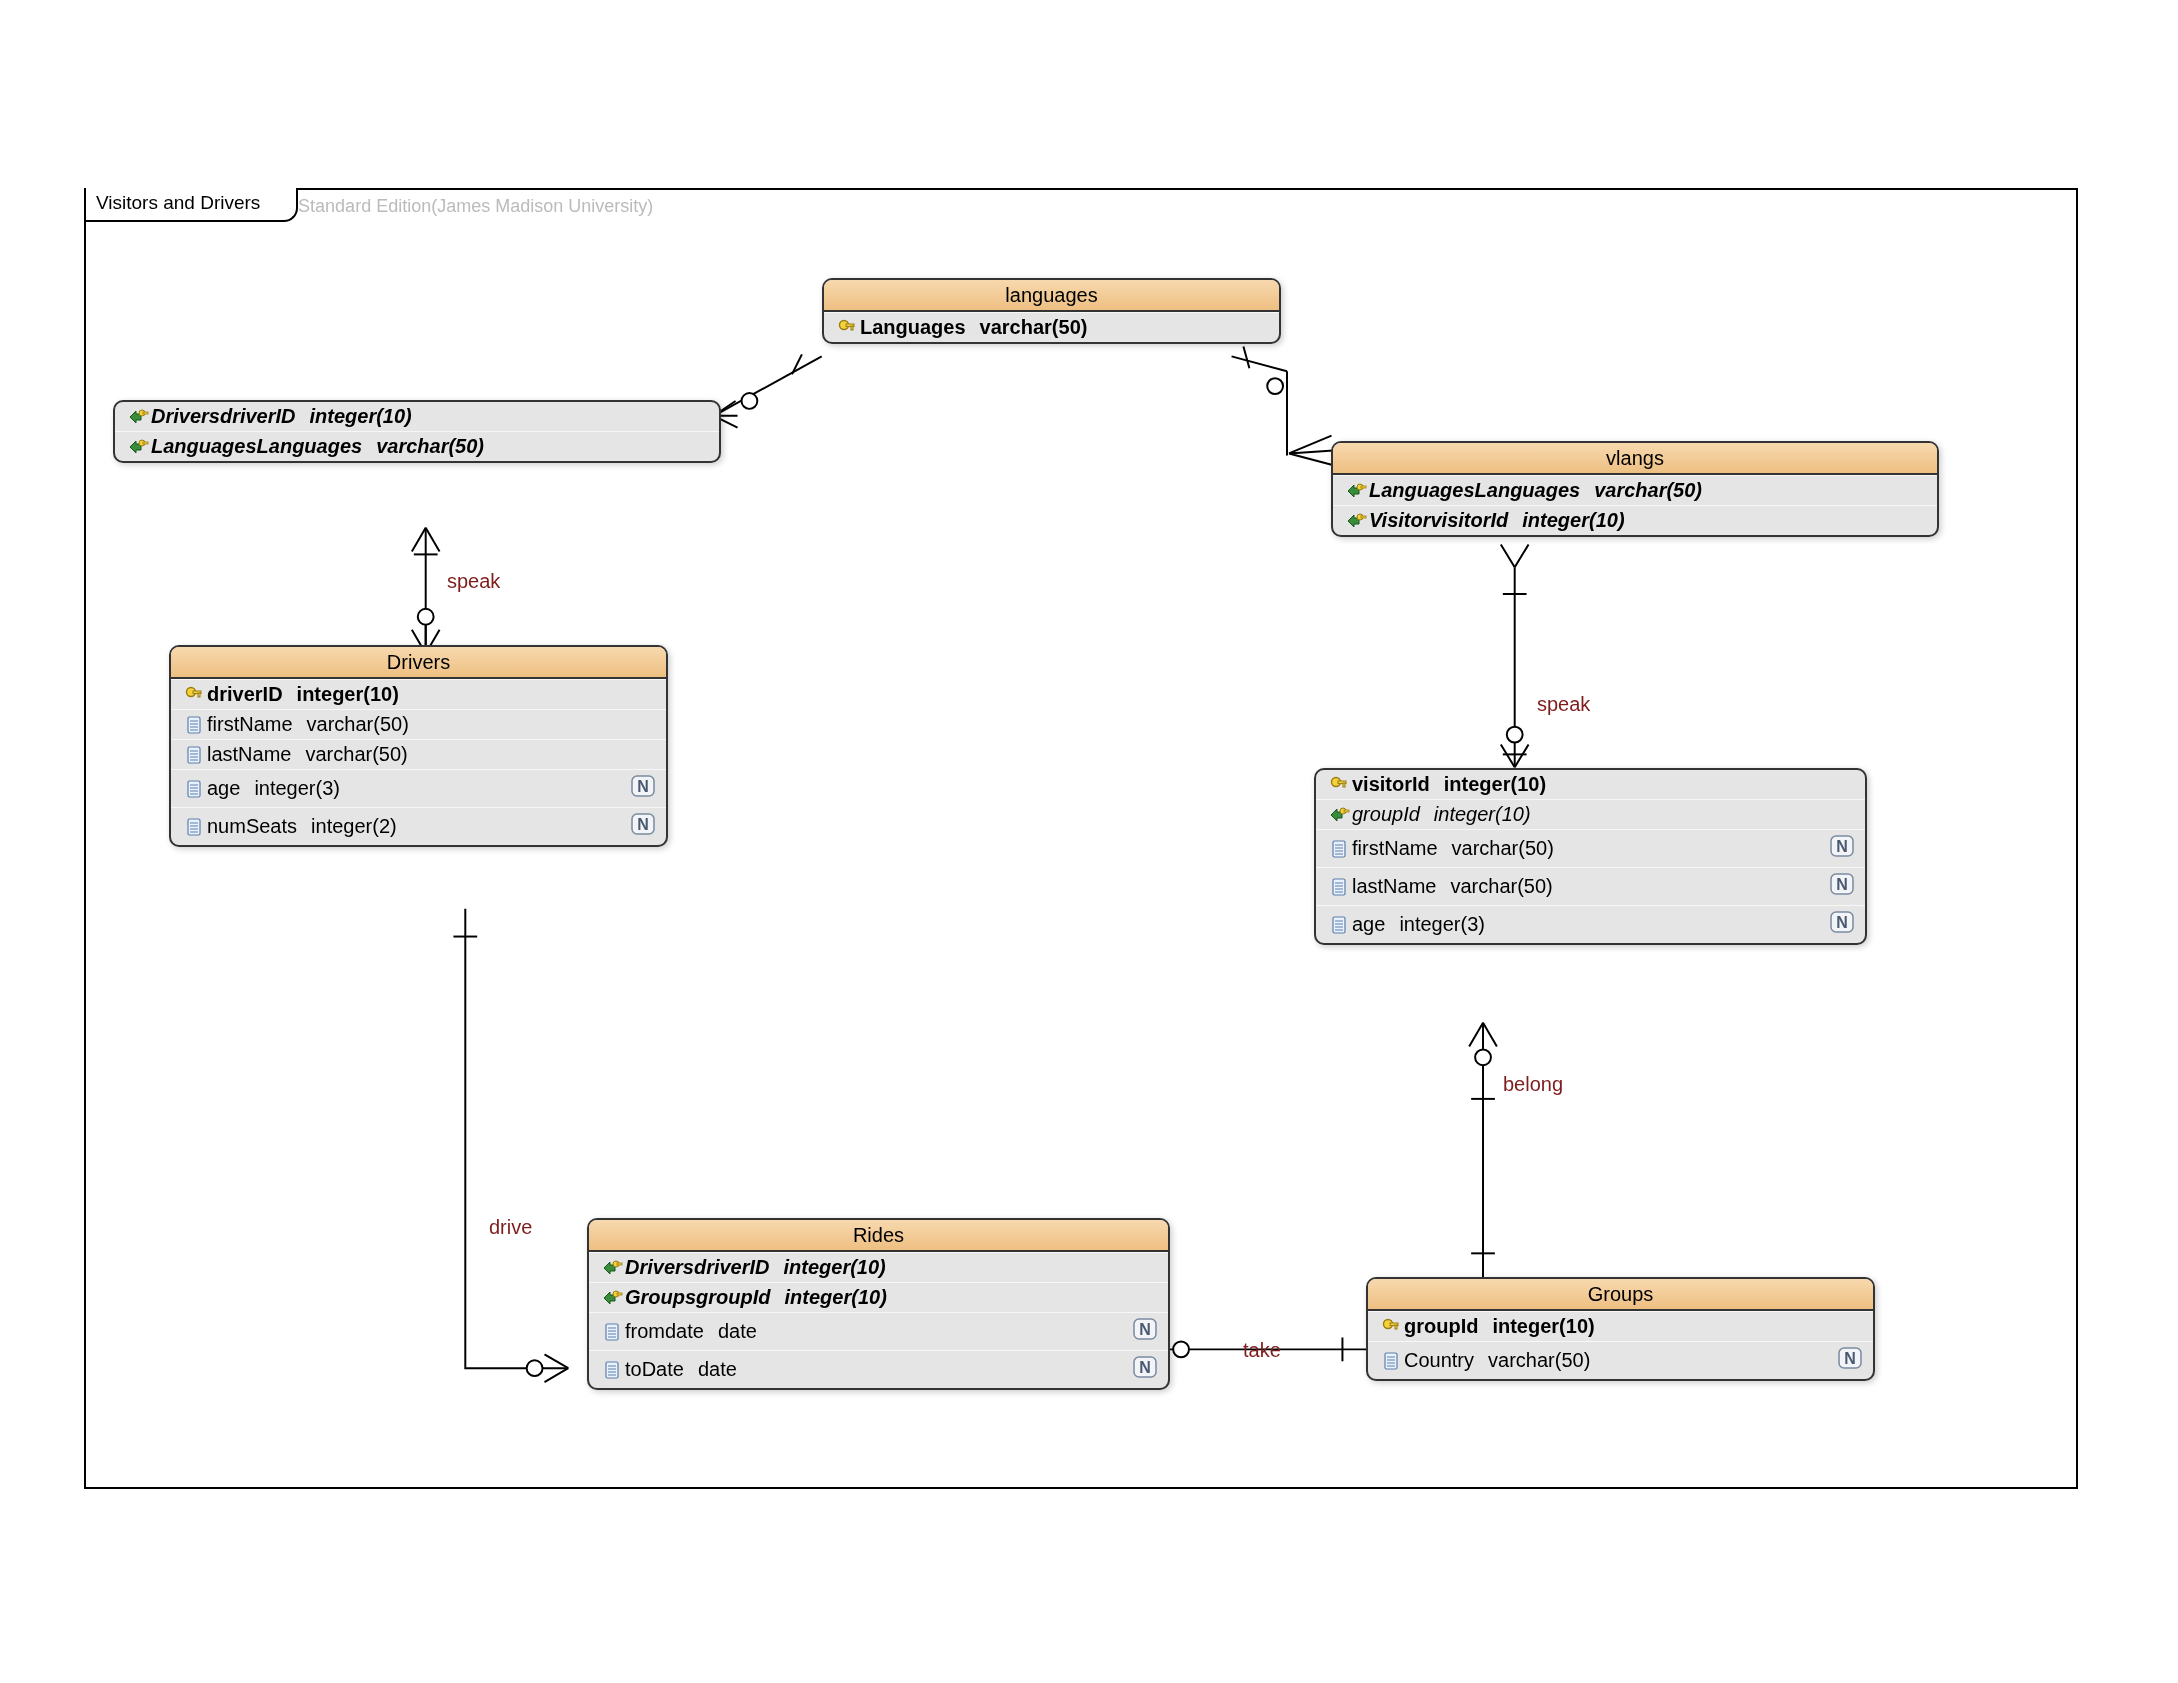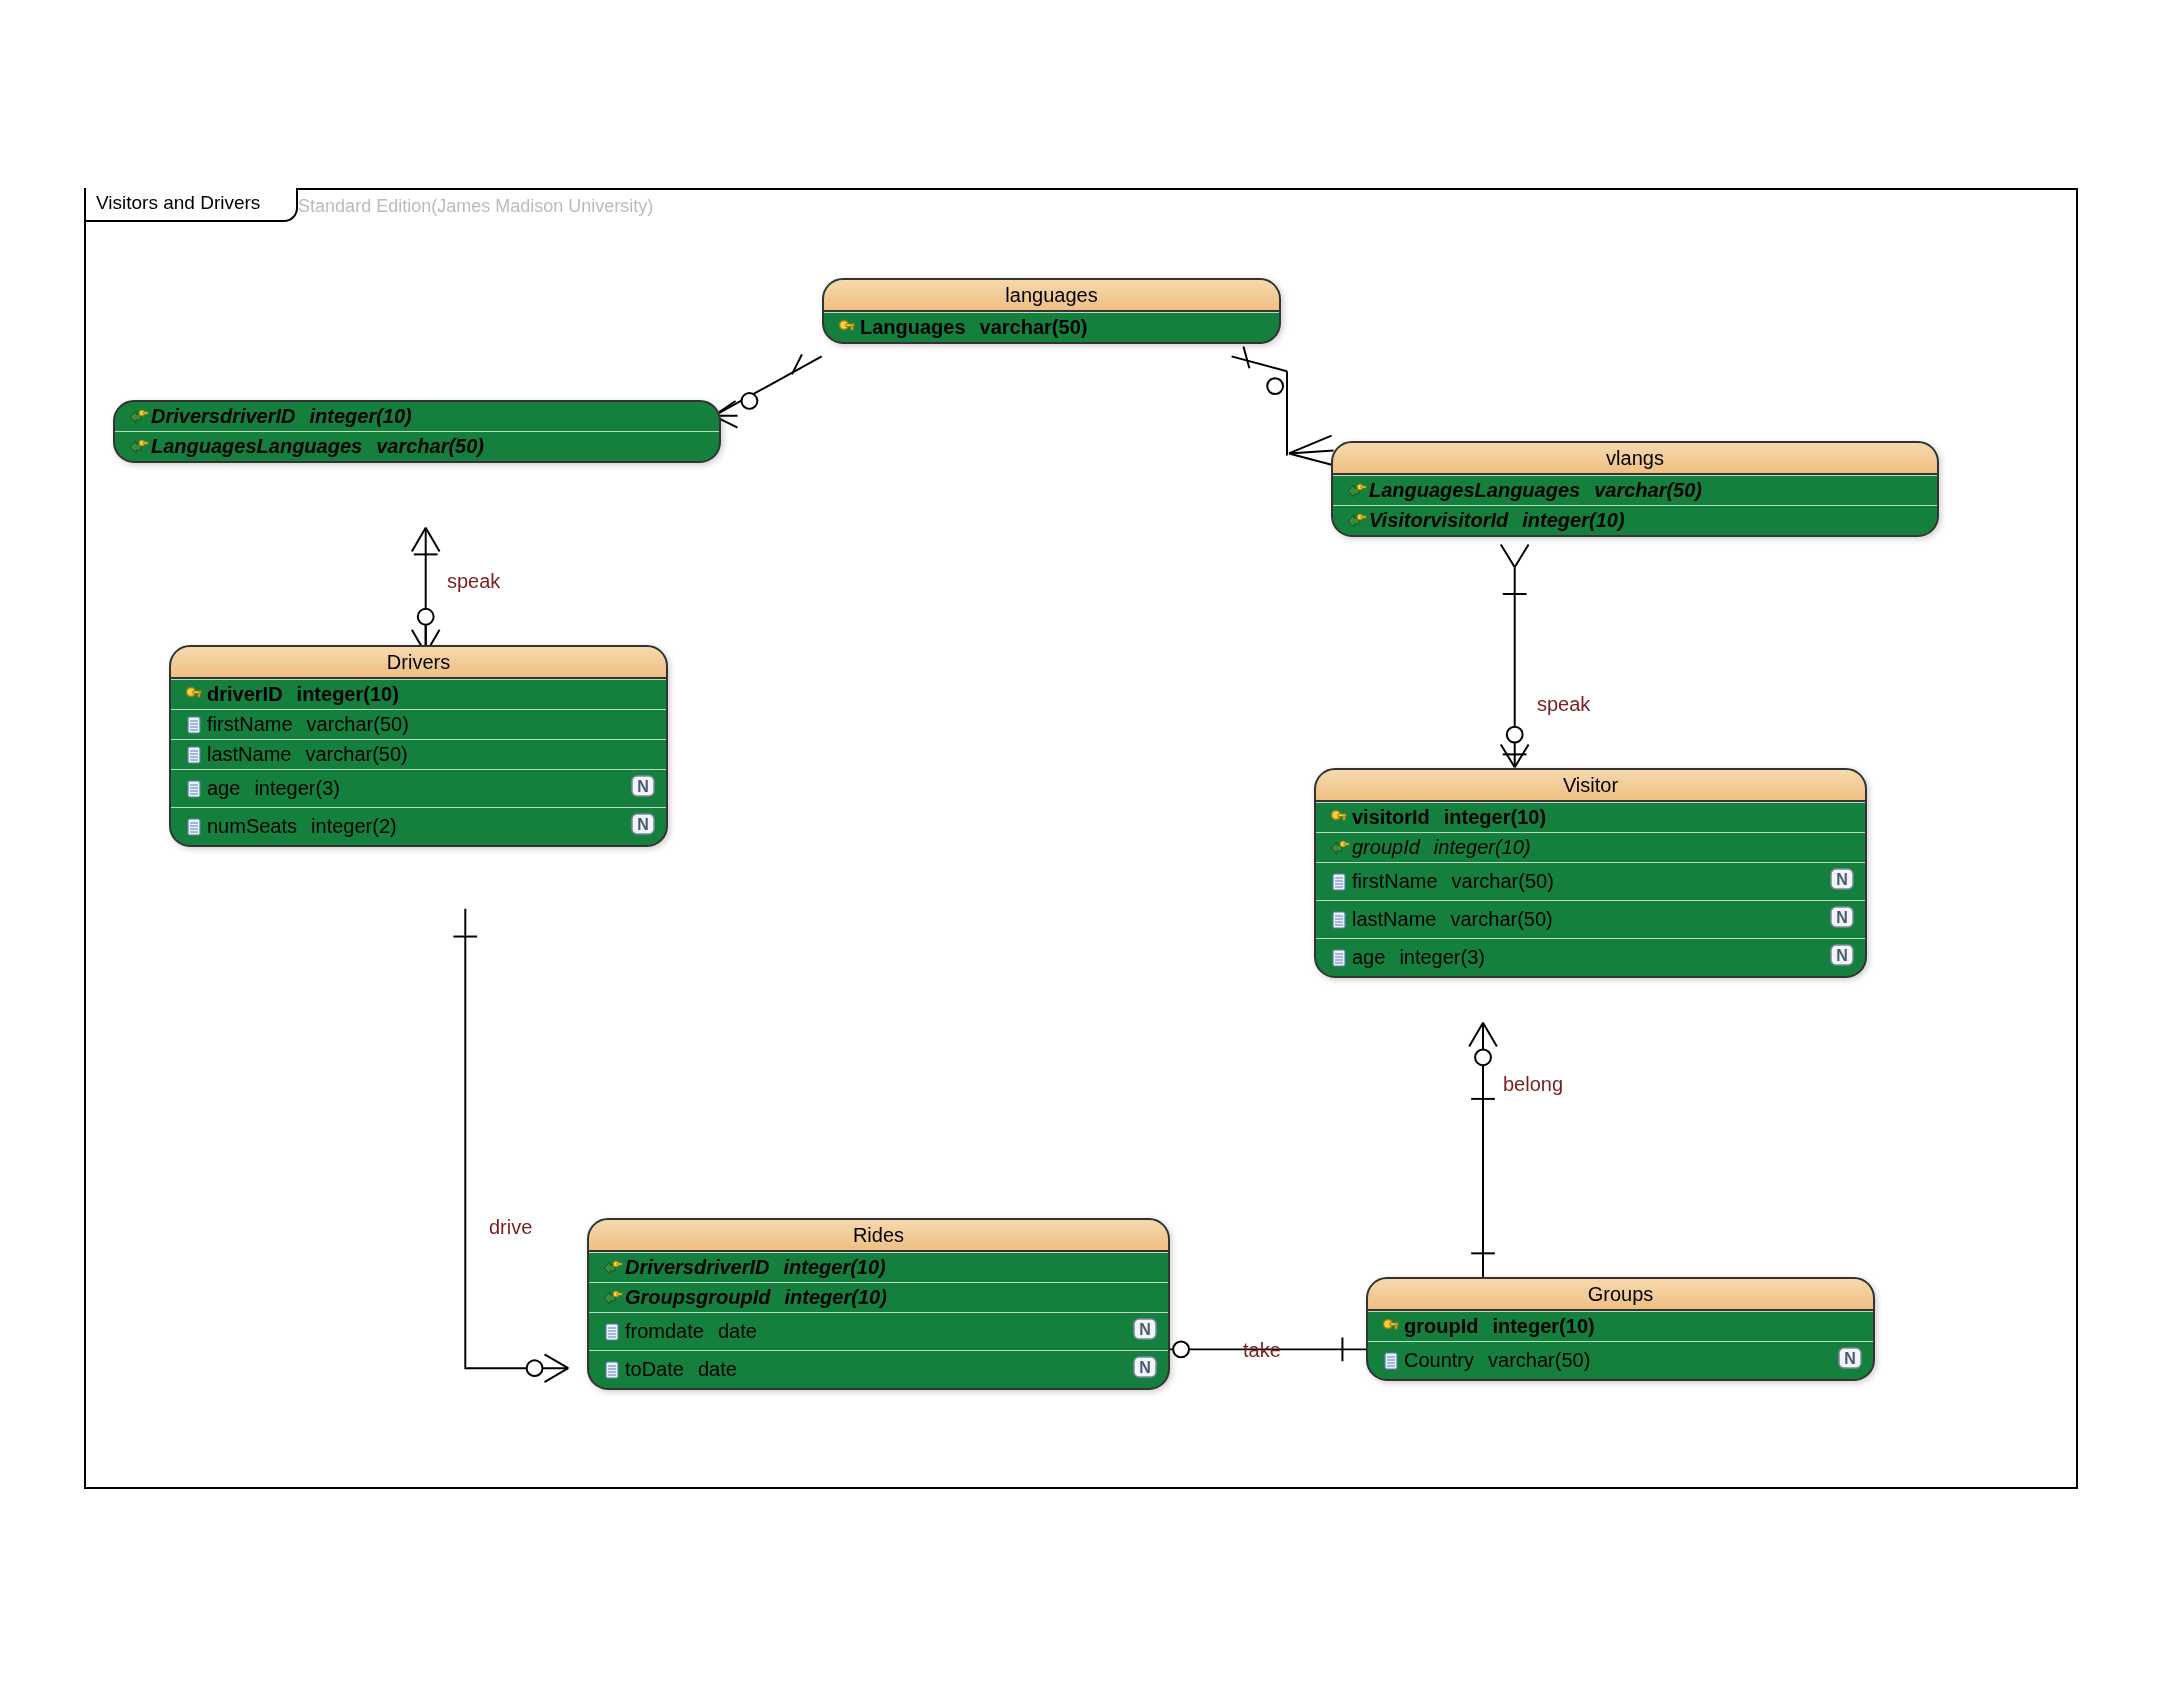--- a/index.html
+++ b/index.html
@@ -1,20 +1,20 @@
 <!DOCTYPE html>
 <html><head>
 <meta charset="utf-8">
 <style>
   html,body{margin:0;padding:0;background:#fff;font-family:"Lucida Grande","Segoe UI",Arial,sans-serif;font-size:15px;color:#000;}
   #stage{position:relative;width:2178px;height:1683px;}
   .frame-border{position:absolute;border:2px solid #000;}
   .frame-tab{position:absolute;border:2px solid #000;border-top:none;background:#fff;font-size:19px;padding:4px 36px 6px 10px;border-bottom-right-radius:14px;}
   .watermark{position:absolute;color:#bbb;font-size:18px;}
-  .entity{position:absolute;background:#15803d;border:2px solid #333;border-radius:21px;box-shadow:2px 2px 6px rgba(0,0,0,0.2);overflow:hidden;}
+  .entity{position:absolute;background:#e5e5e5;border:2px solid #333;border-radius:10px;box-shadow:2px 2px 6px rgba(0,0,0,0.2);overflow:hidden;}
   .entity .title{text-align:center;font-size:20px;padding:4px 0 3px;border-bottom:2px solid #333;background:linear-gradient(#f7d9ae,#eebf82);}
   .entity .row{display:flex;align-items:center;font-size:20px;padding:3px 10px;border-top:1px solid rgba(255,255,255,0.7);}
   .entity .row:first-of-type{border-top:none;}
   .entity .row .ic{width:26px;display:inline-flex;justify-content:center;}
   .entity .row .nm{flex:0 0 auto;padding-right:14px;}
   .entity .row .tp{flex:1;}
   .entity .row .nn{flex:0 0 auto;}
   .bold{font-weight:bold;}
   .italic{font-style:italic;}
   .lbl{position:absolute;font-size:20px;color:#7f1d1d;white-space:nowrap;}
@@ -227,21 +227,20 @@
         </span>
       <span class="nm">numSeats</span>
       <span class="tp">integer(2)</span>
       <span class="nn"><svg width="26" height="26" viewBox="0 0 26 26">
             <rect x="2" y="3" width="22" height="20" rx="5" fill="#f2f4f8" stroke="#7a8aa0" stroke-width="1.5"></rect>
             <text x="13" y="19" text-anchor="middle" font-family="Arial" font-size="16" font-weight="bold" fill="#4a5a72">N</text>
           </svg></span>
     </div>
     </div>
   <div class="entity" id="e-visitor" style="left:1314px;top:768px;width:549px;">
-      <div class="title">Visitor</div>
       <div class="row">
       <span class="ic">
           <svg width="22" height="22" viewBox="0 0 22 22">
             <circle cx="8" cy="8" r="4.5" fill="#f6d23a" stroke="#9a7b12" stroke-width="1.4"></circle>
             <rect x="10" y="7" width="8" height="2.6" fill="#f6d23a" stroke="#9a7b12" stroke-width="1"></rect>
             <rect x="15" y="9" width="2" height="4" fill="#f6d23a" stroke="#9a7b12" stroke-width="1"></rect>
           </svg>
         </span>
       <span class="nm bold">visitorId</span>
       <span class="tp bold">integer(10)</span>

